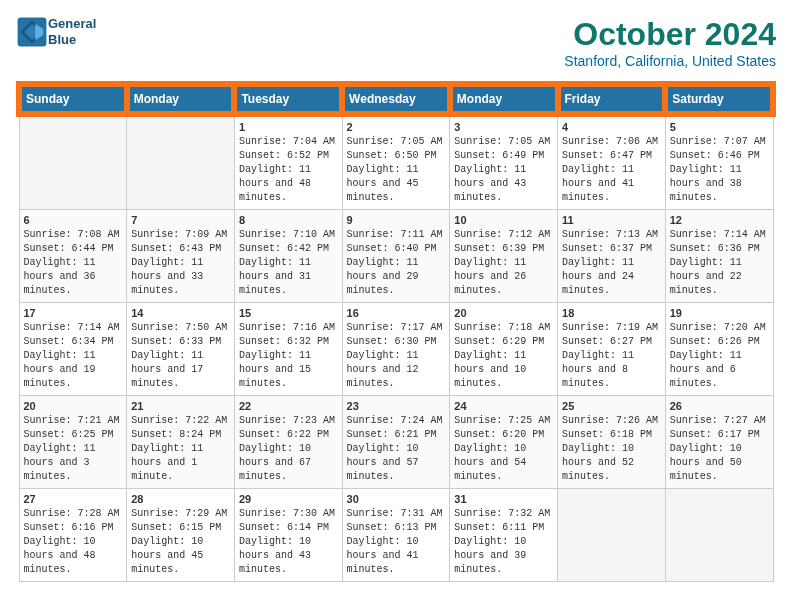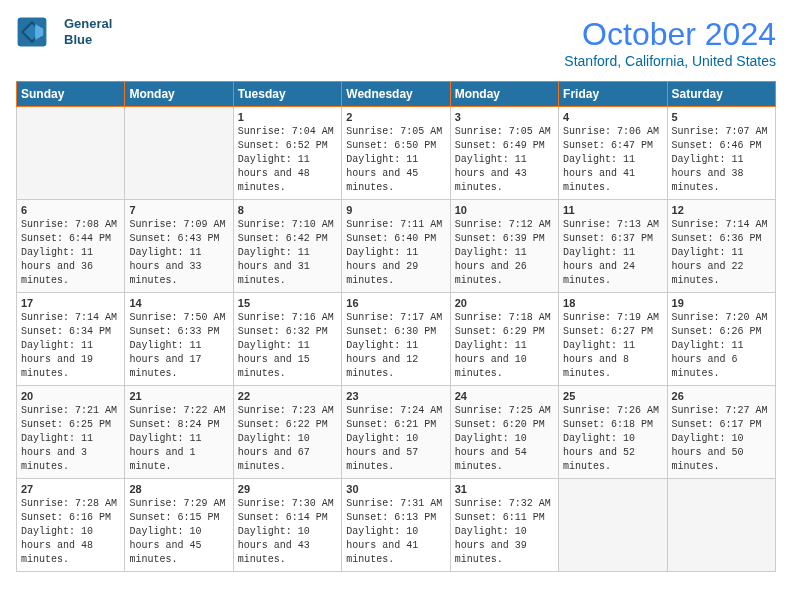--- a/index.html
+++ b/index.html
@@ -12,57 +12,57 @@
     }
     .header {
       display: flex;
       justify-content: space-between;
       align-items: flex-start;
       margin-bottom: 12px;
     }
     .logo {
       display: flex;
       align-items: center;
-      gap: 16px;
+      gap: 0;
     }
     .logo-text {
       font-size: 13px;
       font-weight: bold;
       color: #1a5276;
       line-height: 1.2;
     }
     .logo-icon {
       width: 32px;
       height: 32px;
     }
     .title-block {
       text-align: right;
     }
     .month-title {
       font-size: 32px;
-      font-weight: normal;
-      color: #3b82f6;
+      font-weight: bold;
+      color: #0f766e;
     }
     .location {
       font-size: 14px;
       color: #0369a1;
     }
     table {
       width: 100%;
       border-collapse: collapse;
       font-size: 10.5px;
     }
     th {
       background-color: #2471a3;
       color: #fff;
       padding: 5px 4px;
       text-align: left;
       font-size: 12px;
       font-weight: bold;
-      border: 1px solid #f97316;
+      border: 6px solid #f97316;
     }
     td {
       border: 1px solid #ccc;
       vertical-align: top;
       padding: 4px 4px;
       width: calc(100% / 7);
       height: 80px;
       color: #333;
       font-size: 10px;
       background: #fff;

